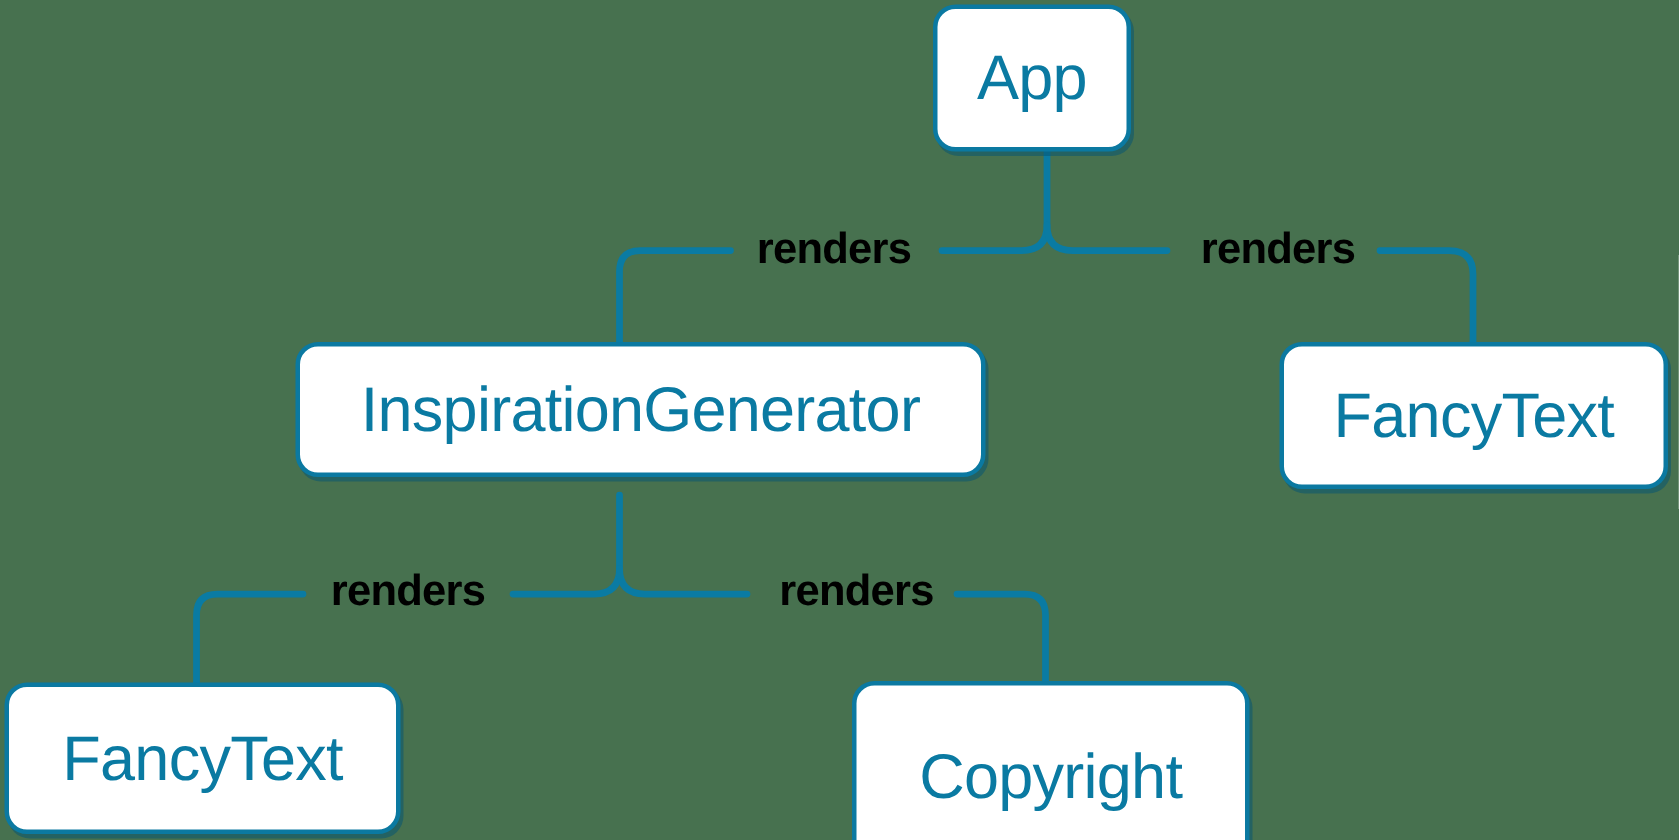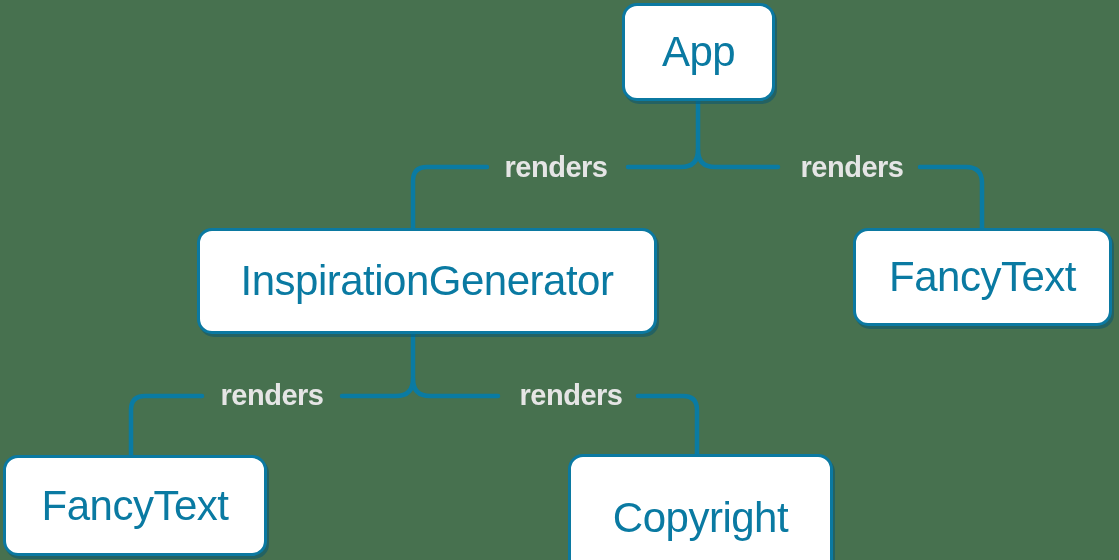--- a/index.html
+++ b/index.html
@@ -42,29 +42,29 @@
   .node-label {
     color: #0a7aa2;
     font-size: 42px;
     font-weight: 400;
     letter-spacing: -0.5px;
     white-space: nowrap;
   }
   .edge-label {
     position: absolute;
     transform: translate(-50%, -50%);
-    color: #e5e5e5;
+    color: #000000;
     font-size: 29px;
     font-weight: 700;
     letter-spacing: -0.5px;
     white-space: nowrap;
   }
   
-  .node-app            { left: 622px; top: 3px;   width: 153px; height: 98px;  }
-  .node-inspiration    { left: 197px; top: 228px; width: 460px; height: 106px; }
+  .node-app            { left: 622px; top: 3px;   width: 132px; height: 98px;  }
+  .node-inspiration    { left: 197px; top: 228px; width: 460px; height: 90px; }
   .node-fancytext-top  { left: 853px; top: 228px; width: 259px; height: 98px;  }
   .node-fancytext-bot  { left: 3px;   top: 455px; width: 264px; height: 101px; }
   .node-copyright      { left: 568px; top: 454px; width: 265px; height: 128px; }
   
   .edge-label-0 { left: 556px; top: 167px; }
   .edge-label-1 { left: 852px; top: 167px; }
   .edge-label-2 { left: 272px; top: 395px; }
   .edge-label-3 { left: 571px; top: 395px; }
 </style>
 </head>

